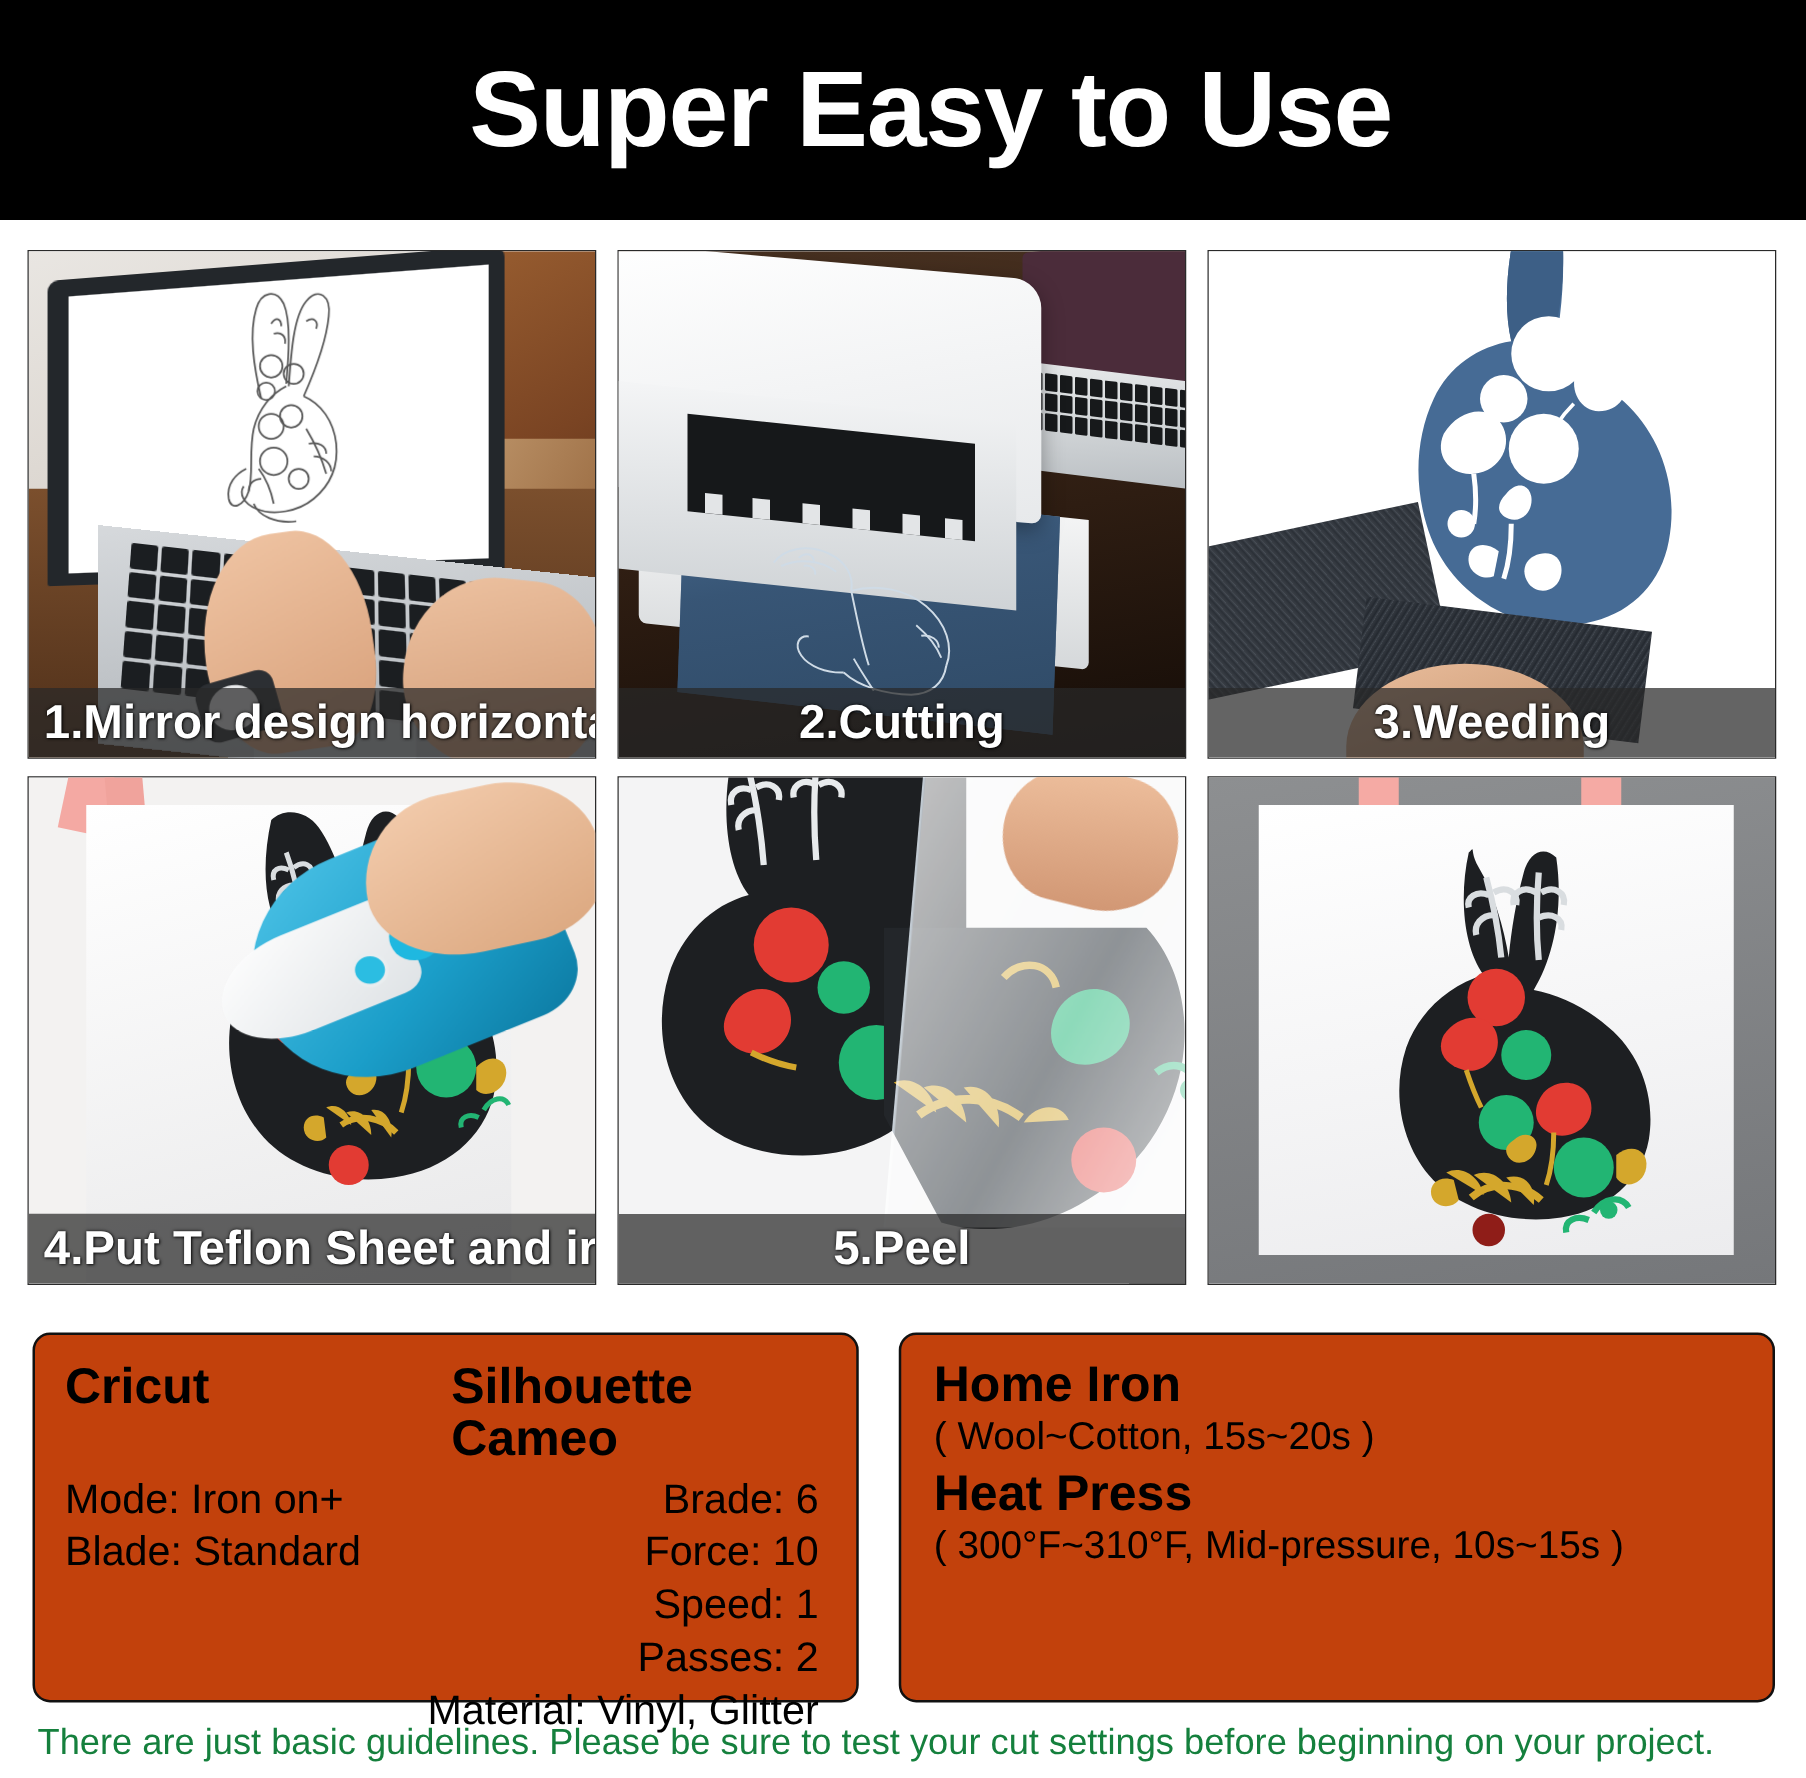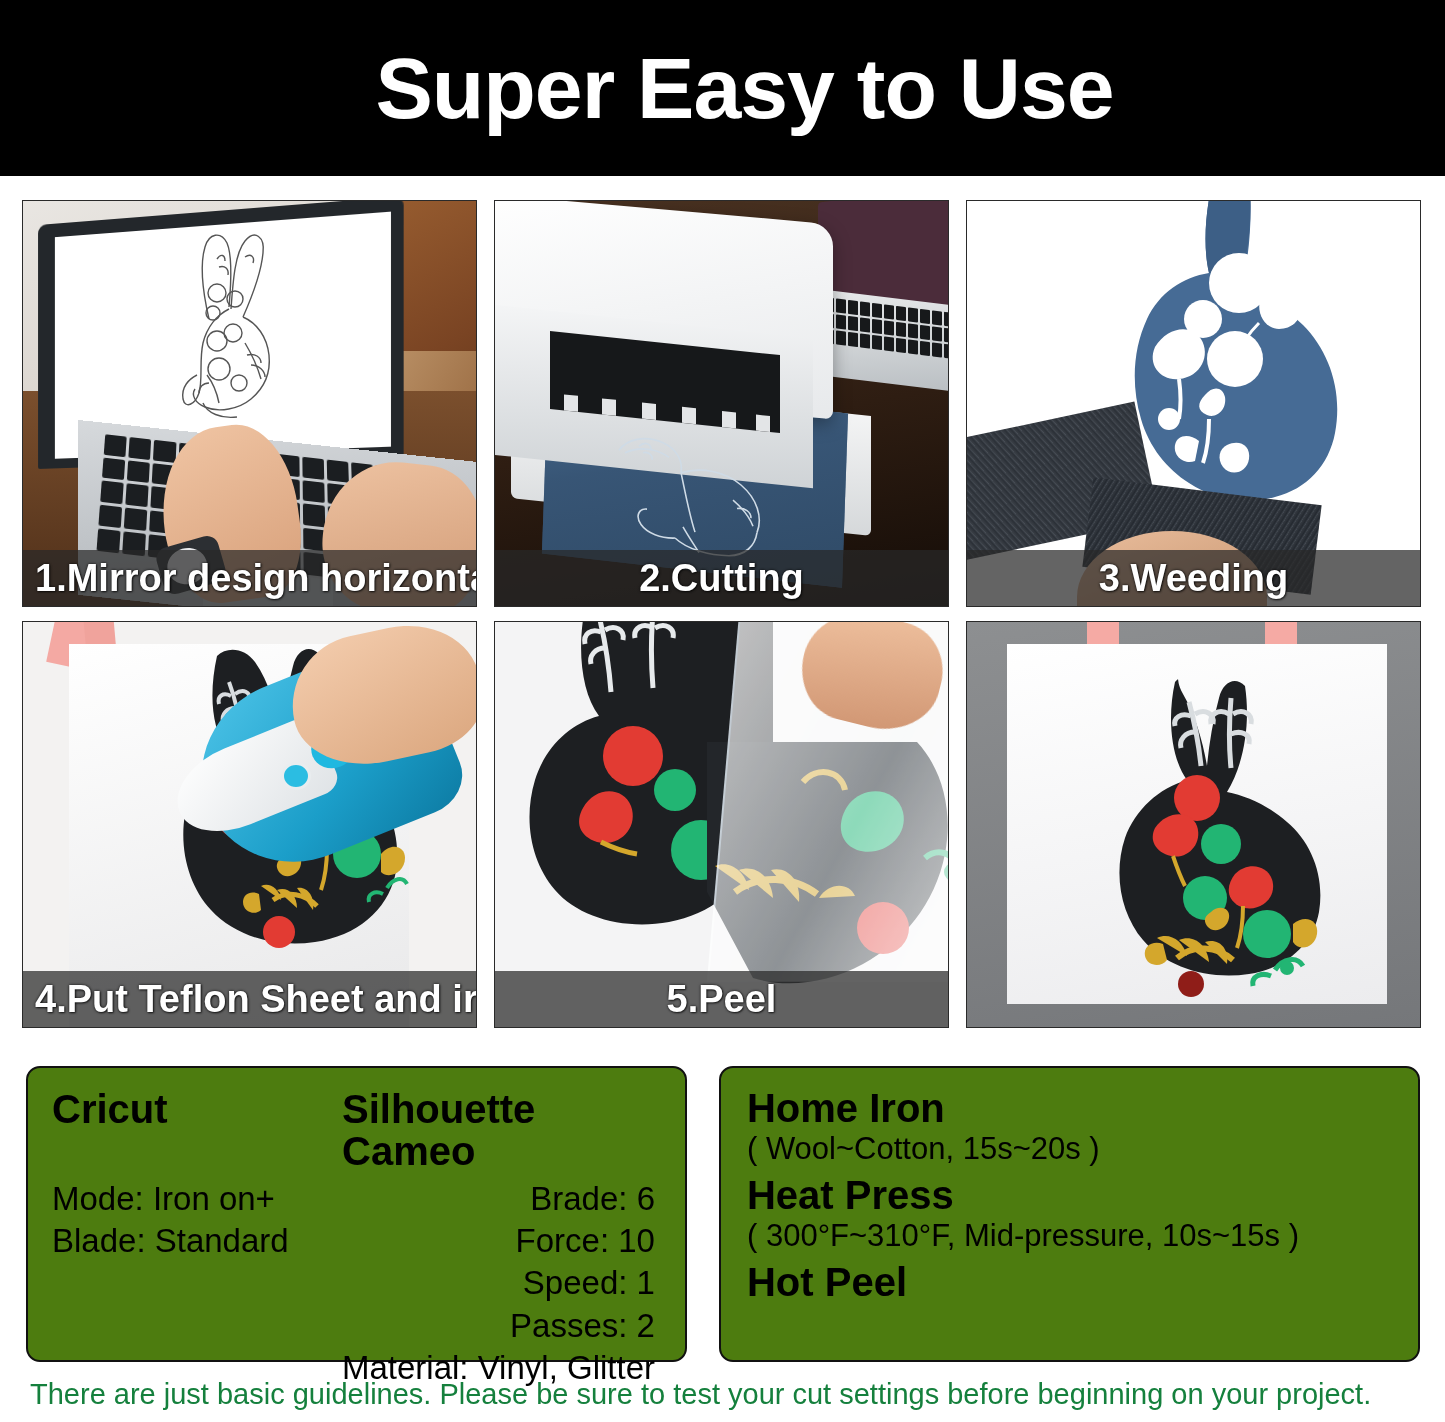--- a/index.html
+++ b/index.html
@@ -157,27 +157,27 @@
   .s6 .handleL { position:absolute; left:120px; top:-2px; width:32px; height:30px; background:#f5aaa4; }
   .s6 .handleR { position:absolute; left:298px; top:-2px; width:32px; height:30px; background:#f5aaa4; }
   .s6 .bun { position:absolute; left:104px; top:54px; width:270px; height:330px; }
 
   
   .bun svg { width:100%; height:100%; display:block; }
 
   
   .panels { position:absolute; left:26px; top:1066px; width:1394px; height:296px;
     display:flex; gap:32px; }
-  .panel { border:2px solid #111; border-radius:14px; background:#4d7c0f; }
+  .panel { border:2px solid #111; border-radius:14px; background:#c2410c; }
   .panel.left { width:680px; padding:20px 24px 10px 24px; }
   .panel.right { width:754px; padding:18px 32px 10px 26px; }
 
   .panel-head-row { display:flex; align-items:flex-start; }
   .brand-a { font-size:40px; font-weight:700; color:#000; width:290px; line-height:1.05; }
-  .brand-b { font-size:40px; font-weight:700; color:#000; flex:1; text-align:left; line-height:1.05; }
+  .brand-b { font-size:40px; font-weight:700; color:#000; flex:1; text-align:left; line-height:1.05;margin-left:19px; }
   .cols { display:flex; margin-top:6px; }
   .col-a { width:290px; }
   .col-b { flex:1; text-align:right; padding-right:6px; }
   .ln { font-size:33px; color:#000; line-height:1.28; white-space:nowrap; }
 
   .ir-title { font-size:40px; font-weight:700; color:#000; line-height:1.1; }
   .ir-sub { font-size:31px; color:#000; line-height:1.2; margin-bottom:6px; }
 
   
   .note { position:absolute; left:30px; top:1378px; width:1400px;
@@ -576,20 +576,19 @@
           <div class="ln">Material: Vinyl, Glitter</div>
         </div>
       </div>
     </div>
 
     <div class="panel right">
       <div class="ir-title">Home Iron</div>
       <div class="ir-sub">( Wool~Cotton, 15s~20s )</div>
       <div class="ir-title">Heat Press</div>
       <div class="ir-sub">( 300°F~310°F, Mid-pressure, 10s~15s )</div>
-      <div class="ir-title">Hot Peel</div>
     </div>
 
   </div>
 
   <div class="note">There are just basic guidelines. Please be sure to test your cut settings before beginning on your project.</div>
 
 </div>
 
 </body></html>

